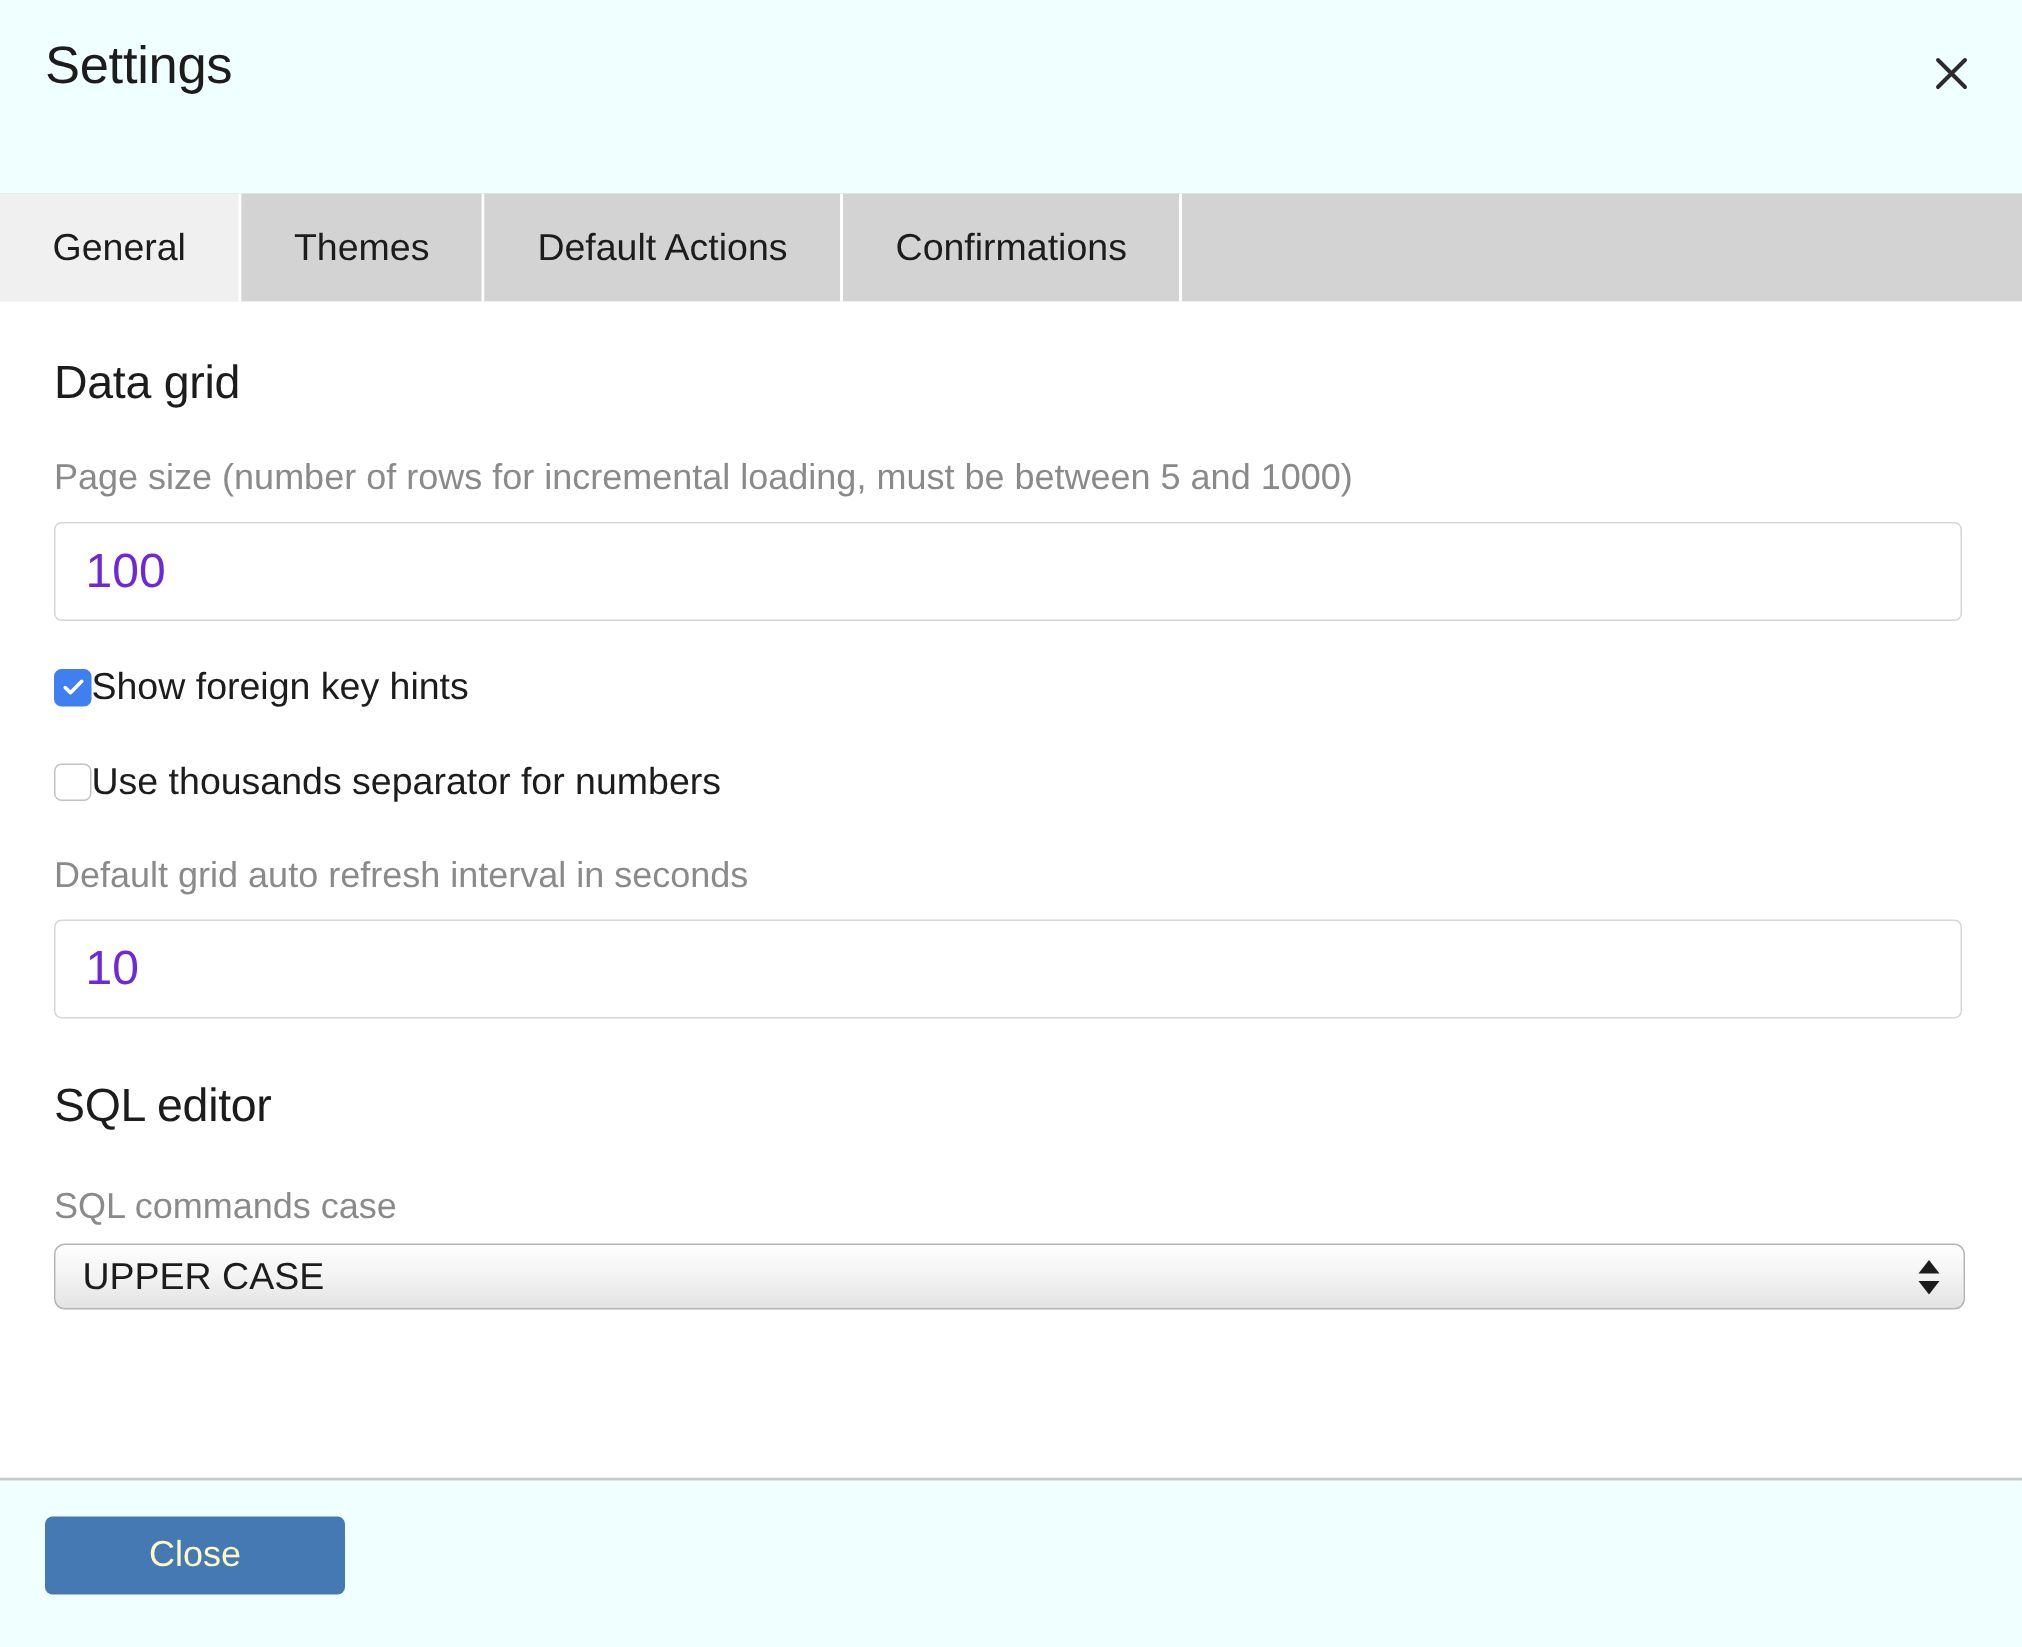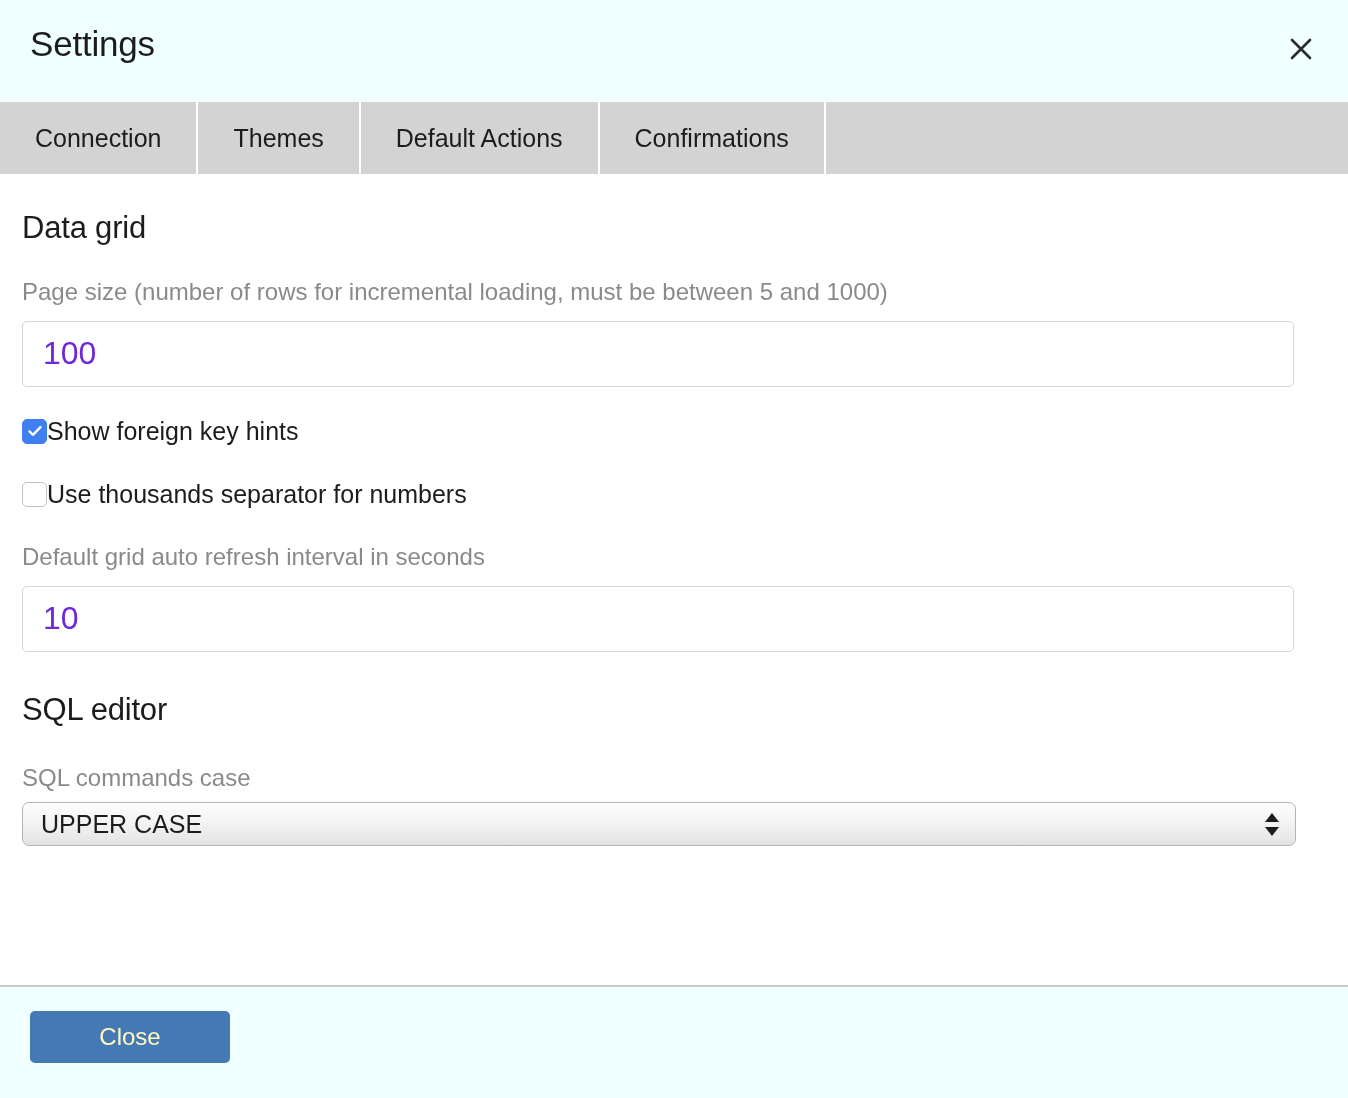--- a/index.html
+++ b/index.html
@@ -19,21 +19,21 @@
     width: 1348px;
     height: 1098px;
     display: flex;
     flex-direction: column;
     background: #ffffff;
     position: relative;
   }
 
   
   .dialog-header {
-    height: 102px;
+    height: 129px;
     background: #f0ffff;
     display: flex;
     align-items: flex-start;
     justify-content: space-between;
     box-sizing: border-box;
     padding: 22px 26px 0 30px;
     flex: 0 0 auto;
   }
   .dialog-title {
     font-size: 35px;
@@ -85,21 +85,21 @@
   }
   .tab-filler {
     flex: 1 1 auto;
     background: #d3d3d3;
   }
 
   
   .dialog-body {
     flex: 1 1 auto;
     background: #ffffff;
-    padding: 0 22px;
+    padding: 0 36px;
     box-sizing: border-box;
     overflow: hidden;
     position: relative;
   }
 
   .section-title {
     font-size: 31px;
     color: #1c1c1c;
     font-weight: 400;
     margin: 0;
@@ -233,22 +233,22 @@
     <button class="close-icon-btn">
       <span>
         <svg width="26" height="26" viewBox="0 0 26 26" aria-hidden="true">
           <path d="M4 4 L22 22 M22 4 L4 22" stroke="#2b2b2b" stroke-width="2.6" stroke-linecap="round" fill="none"></path>
         </svg>
       </span>
     </button>
   </div>
 
   <div class="tabstrip">
-    <div class="tab">
-      <span>Connection</span>
+    <div class="tab active">
+      <span>General</span>
     </div>
     <div class="tab">
       <span>Themes</span>
     </div>
     <div class="tab">
       <span>Default Actions</span>
     </div>
     <div class="tab">
       <span>Confirmations</span>
     </div>

